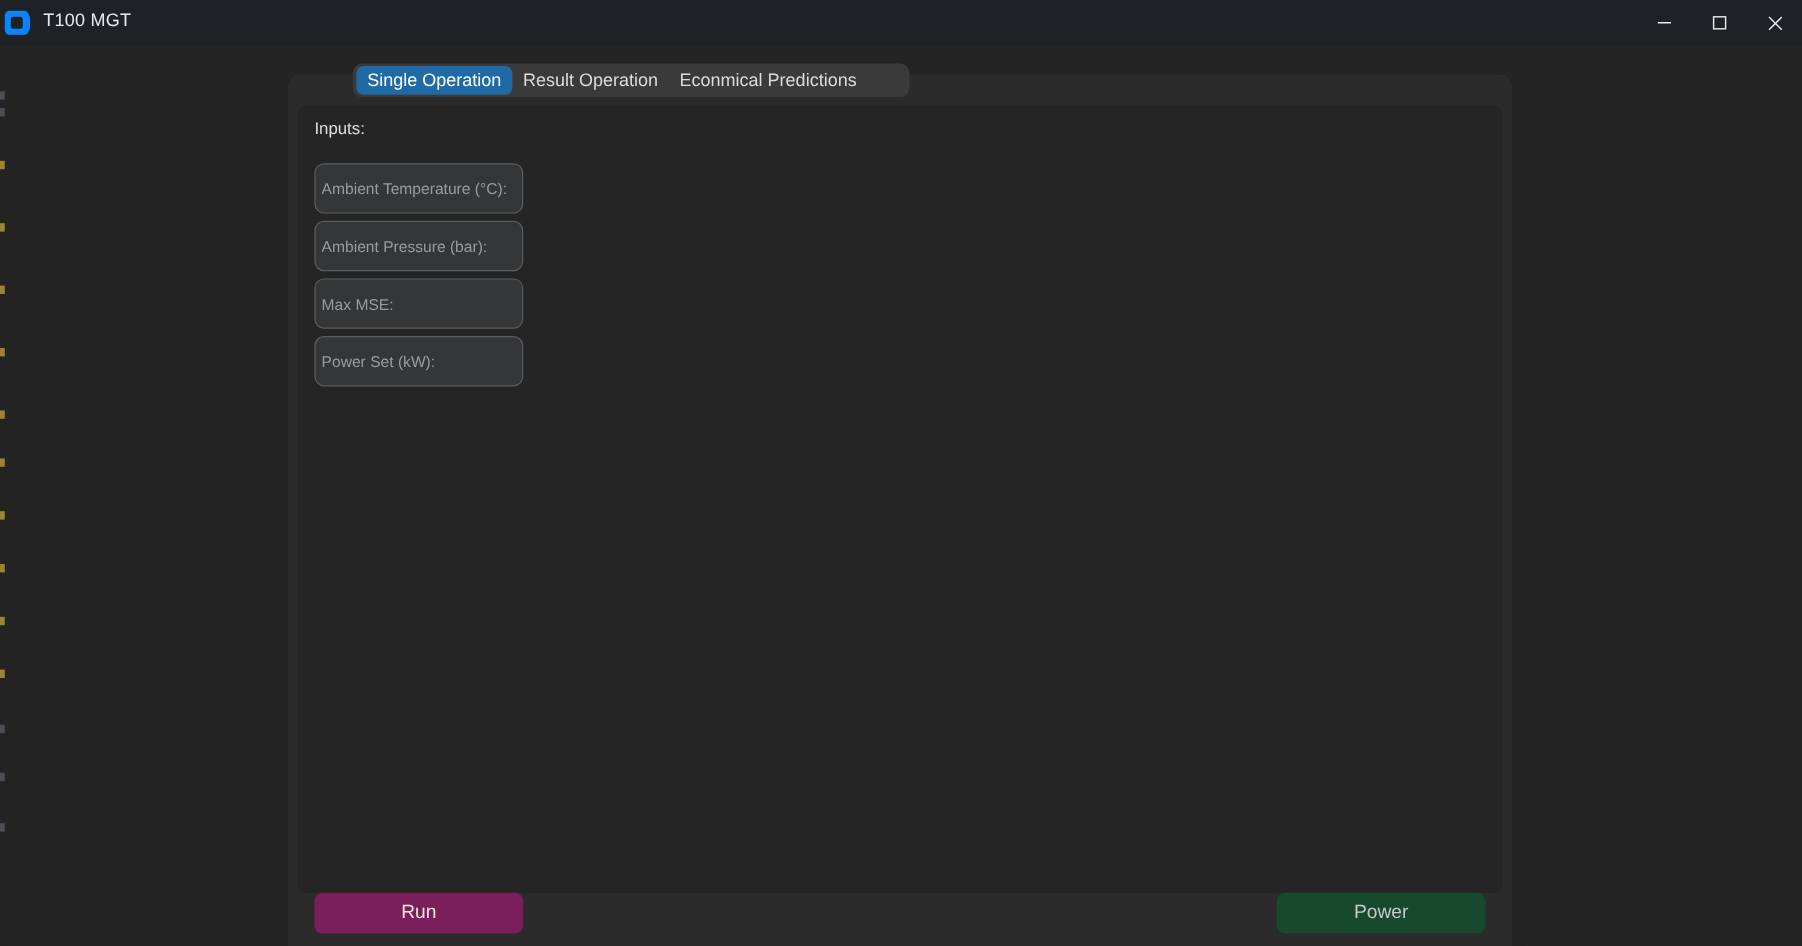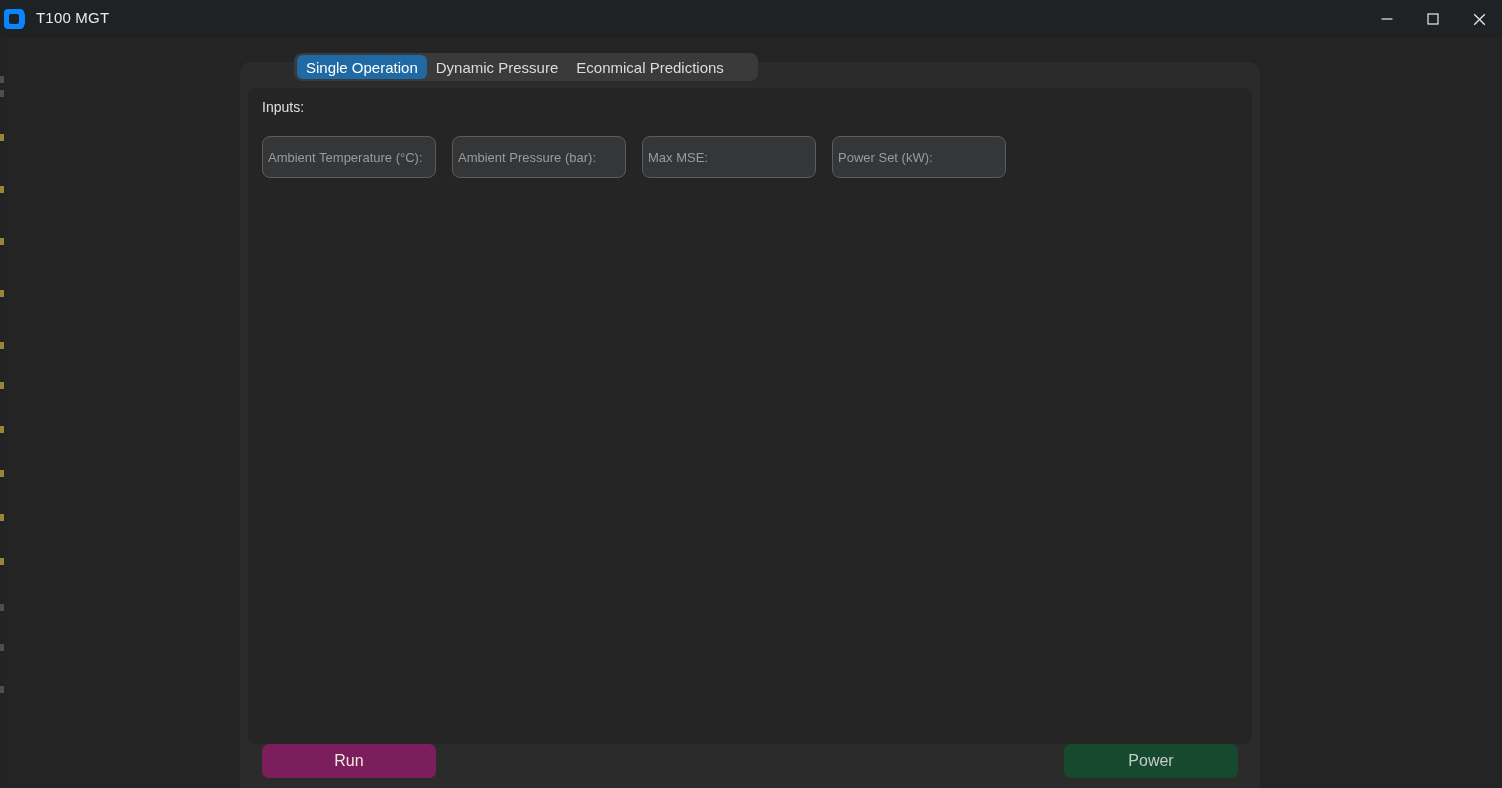--- a/index.html
+++ b/index.html
@@ -88,21 +88,21 @@
   }
 
   .section-label {
     position:absolute; left:14px; top:11px;
     font-size:14px; color:#dce0e2;
   }
 
   
   .fields {
     position:absolute; left:14px; top:48px;
-    display:flex; flex-direction:row; gap:16px;
+    display:flex; flex-direction:column; gap:6px;
   }
   .field {
     width:174px; height:42px;
     background:#343638; border:1px solid #5a5c5e; border-radius:8px;
     display:flex; align-items:center; padding:0 4px;
   }
   .field input {
     width:100%; height:100%;
     background:transparent; border:none; outline:none;
     font-family:"Liberation Sans", sans-serif;
@@ -202,17 +202,17 @@
       </div>
     </div>
 
     <button class="btn btn-run">Run</button>
     <button class="btn btn-result">Power</button>
 
   </div>
 
   <div class="tabbar">
     <div class="tab active">Single Operation</div>
-    <div class="tab">Dynamic Pressure</div>
+    <div class="tab">Result Operation</div>
     <div class="tab">Econmical Predictions</div>
   </div>
 
 </div>
 
 </body></html>

